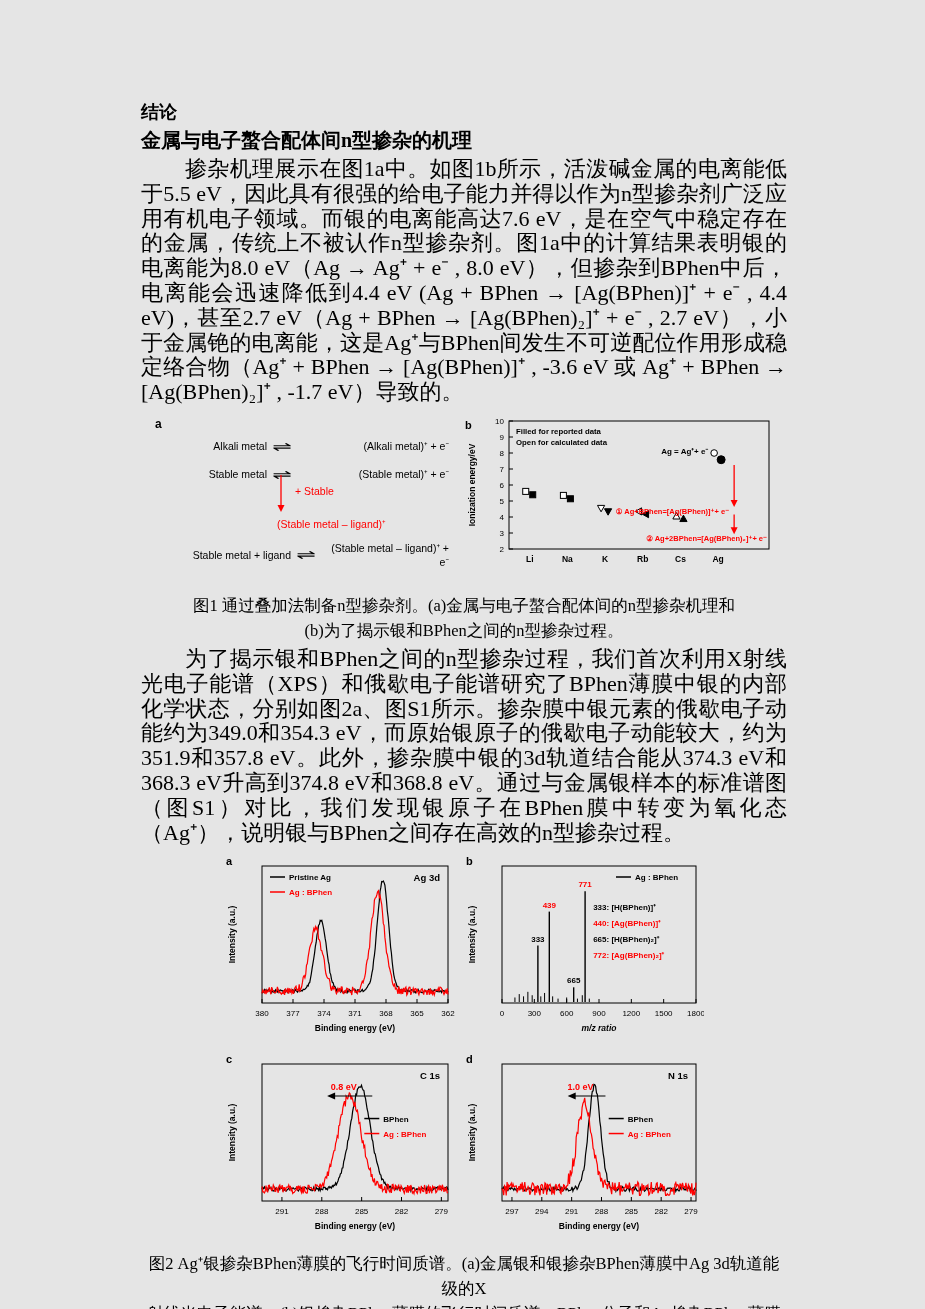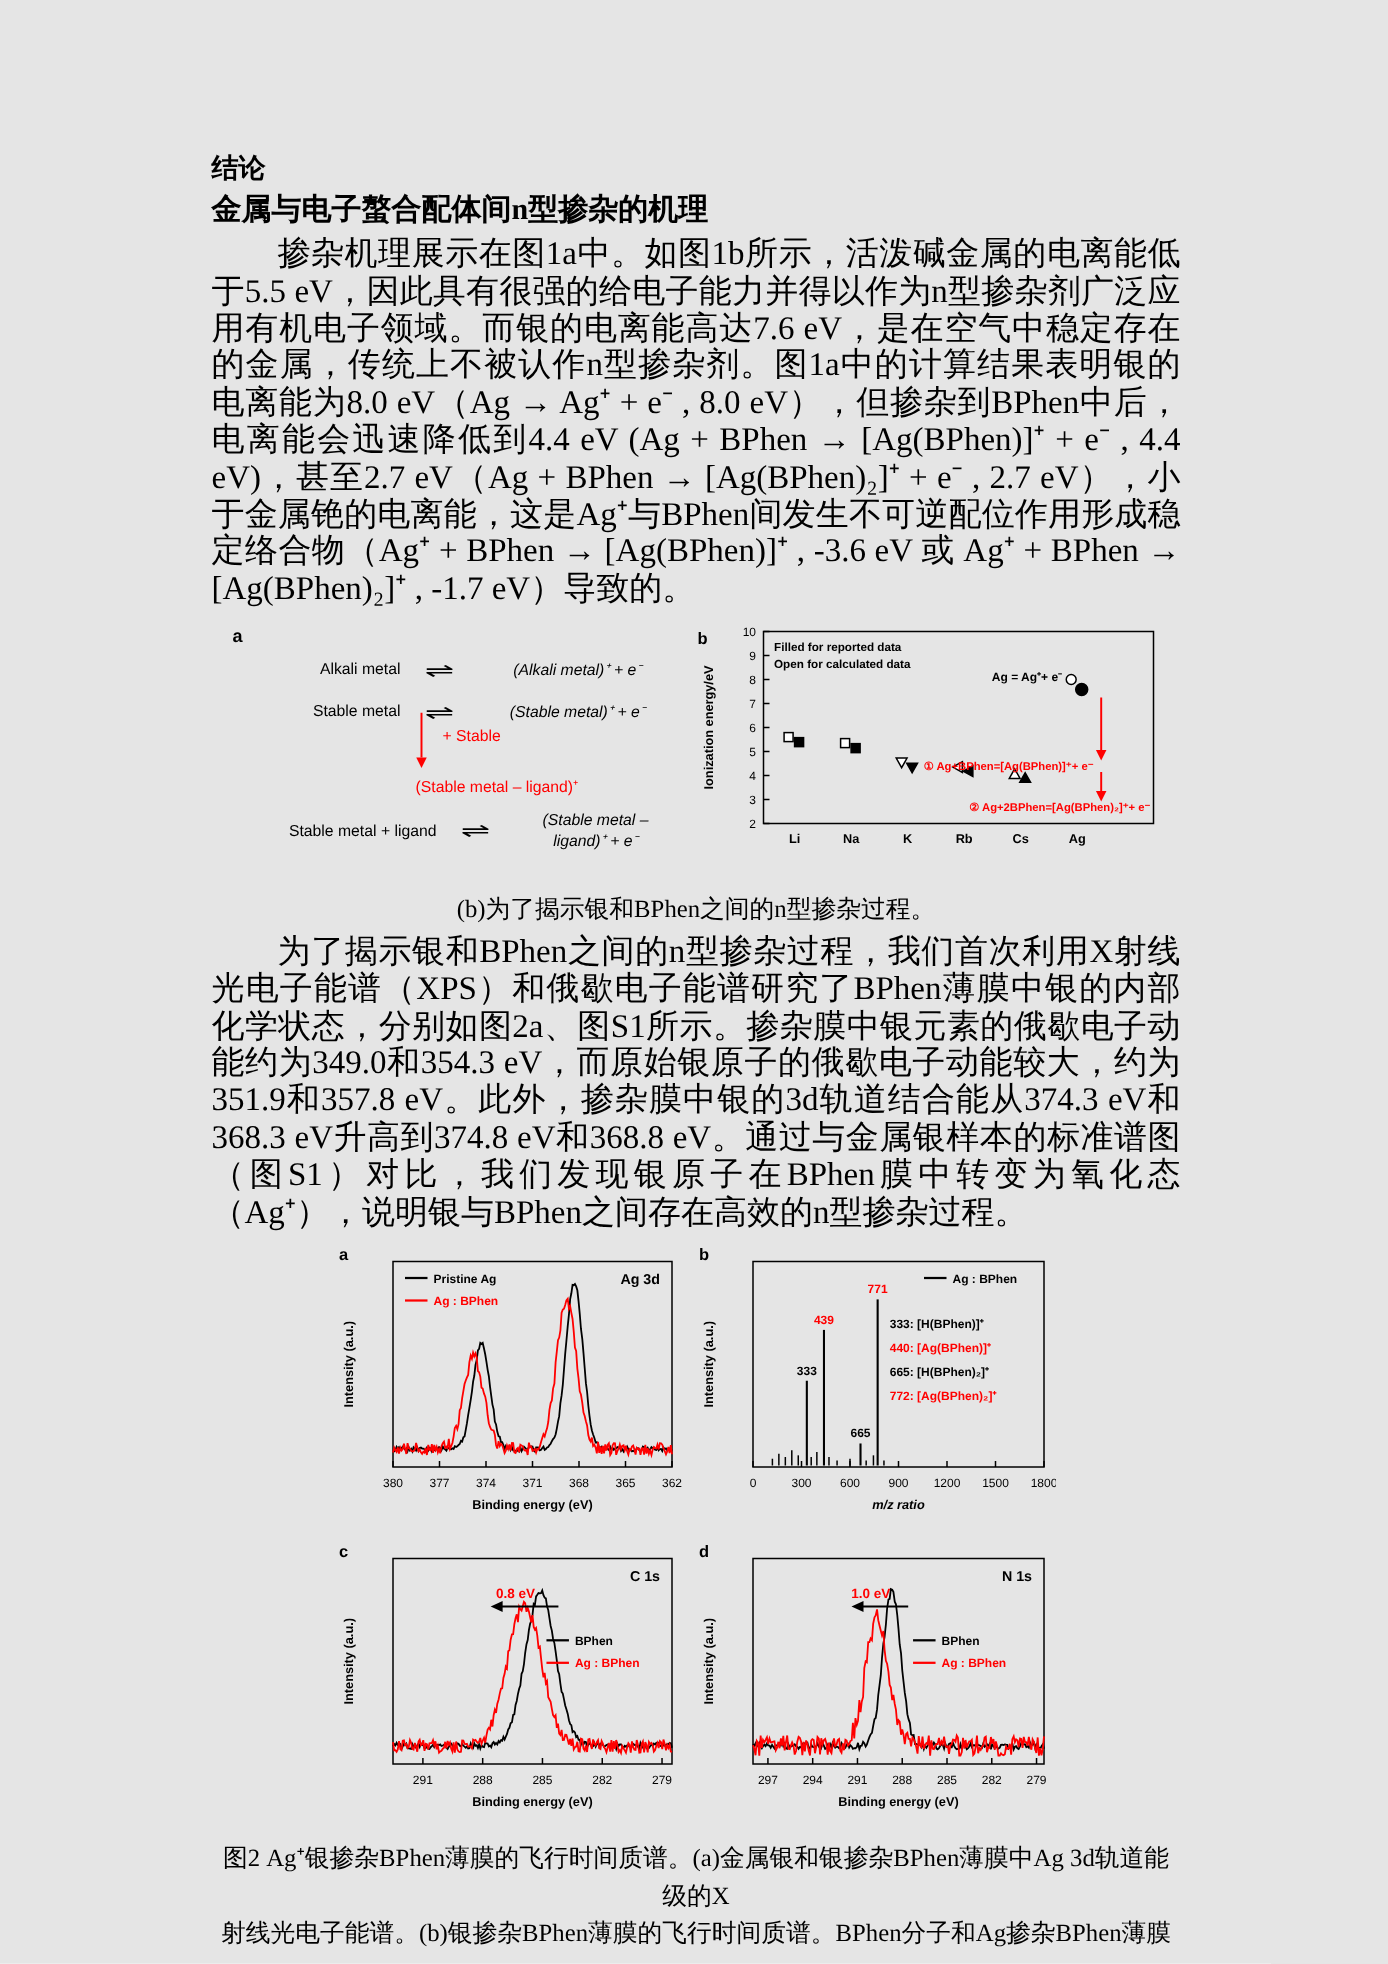--- a/index.html
+++ b/index.html
@@ -11,25 +11,25 @@
   .doc-title{font-size:18px;font-weight:bold;margin:0 0 3px 0;line-height:25px;}
   .doc-subtitle{font-size:20px;font-weight:bold;margin:0 0 4px 0;line-height:25px;}
   .para{font-size:22px;line-height:24.8px;text-align:justify;text-indent:2em;margin:0;}
   .caption{font-size:16.5px;line-height:25px;text-align:center;margin:0;}
   .figure1{display:flex;justify-content:center;align-items:flex-start;gap:14px;margin:10px 0 6px 0;}
   .figure2{display:grid;grid-template-columns:232px 240px;justify-content:center;gap:2px 8px;margin:8px 0 4px 0;}
   
   .fig1a{position:relative;width:300px;height:172px;font-family:"Liberation Sans",sans-serif;
          font-size:10.5px;color:#000;}
   .plabel{position:absolute;left:6px;top:2px;font-weight:bold;font-size:12px;}
-  .frow{position:absolute;left:0;width:100%;display:grid;grid-template-columns:118px 30px 1fr;align-items:center;gap:11px;}
+  .frow{position:absolute;left:0;width:100%;display:grid;grid-template-columns:118px 30px 1fr;align-items:center;}
   .frow.r3{grid-template-columns:142px 30px 1fr;}
   .lhs{text-align:right;}
   .eq{text-align:center;font-size:13px;transform:scaleX(1.8);display:inline-block;}
-  .rhs{text-align:center;padding-left:2px;font-style:italic;}
+  .rhs{text-align:right;padding-left:2px;}
   .redtxt{color:#ff0000;position:absolute;}
   svg.ligarrow{position:absolute;}
   svg{display:block;}
 </style>
 </head>
 <body>
 
 <div class="page">
   <div class="content">
 
@@ -108,20 +108,21 @@
           <text x="245.1304347826087" y="38.8" font-size="8" fill="#000" font-family="&quot;Liberation Sans&quot;,sans-serif" text-anchor="end" font-weight="bold">Ag = Ag⁺+ e⁻</text>
           <line x1="271.1304347826087" y1="50" x2="271.1304347826087" y2="89.2" stroke="#ff0000" stroke-width="1.3"></line>
           <path d="M271.1304347826087,92.08 l-3.5,-7 h7 Z" fill="#ff0000"></path>
           <line x1="271.1304347826087" y1="99.6" x2="271.1304347826087" y2="116.4" stroke="#ff0000" stroke-width="1.3"></line>
           <path d="M271.1304347826087,119.28 l-3.5,-7 h7 Z" fill="#ff0000"></path>
           <text x="266.1304347826087" y="98.6" font-size="7.5" fill="#ff0000" font-family="&quot;Liberation Sans&quot;,sans-serif" text-anchor="end" font-weight="bold">① Ag+BPhen=[Ag(BPhen)]⁺+ e⁻</text>
           <text x="304" y="125.8" font-size="7.5" fill="#ff0000" font-family="&quot;Liberation Sans&quot;,sans-serif" text-anchor="end" font-weight="bold">② Ag+2BPhen=[Ag(BPhen)₂]⁺+ e⁻</text>
         </svg>
     </div>
 
+    <p class="caption">图1 通过叠加法制备n型掺杂剂。(a)金属与电子螯合配体间的n型掺杂机理和</p>
     <p class="caption">(b)为了揭示银和BPhen之间的n型掺杂过程。</p>
 
     <p class="para" style="margin-top:4px">为了揭示银和BPhen之间的n型掺杂过程，我们首次利用X射线光电子能谱（XPS）和俄歇电子能谱研究了BPhen薄膜中银的内部化学状态，分别如图2a、图S1所示。掺杂膜中银元素的俄歇电子动能约为349.0和354.3 eV，而原始银原子的俄歇电子动能较大，约为351.9和357.8 eV。此外，掺杂膜中银的3d轨道结合能从374.3 eV和368.3 eV升高到374.8 eV和368.8 eV。通过与金属银样本的标准谱图（图S1）对比，我们发现银原子在BPhen膜中转变为氧化态（Ag⁺），说明银与BPhen之间存在高效的n型掺杂过程。</p>
 
     <div class="figure2">
       <svg id="fig2a" width="232" height="196">
           <rect x="38" y="13" width="186" height="137" fill="none" stroke="#000" stroke-width="1"></rect>
           <text x="2" y="12" font-size="11" fill="#000" font-family="&quot;Liberation Sans&quot;,sans-serif" font-weight="bold">a</text>
           <line x1="38" y1="150" x2="38" y2="146" stroke="#000"></line>
           <text x="38" y="163" font-size="8" fill="#000" font-family="&quot;Liberation Sans&quot;,sans-serif" text-anchor="middle">380</text>

